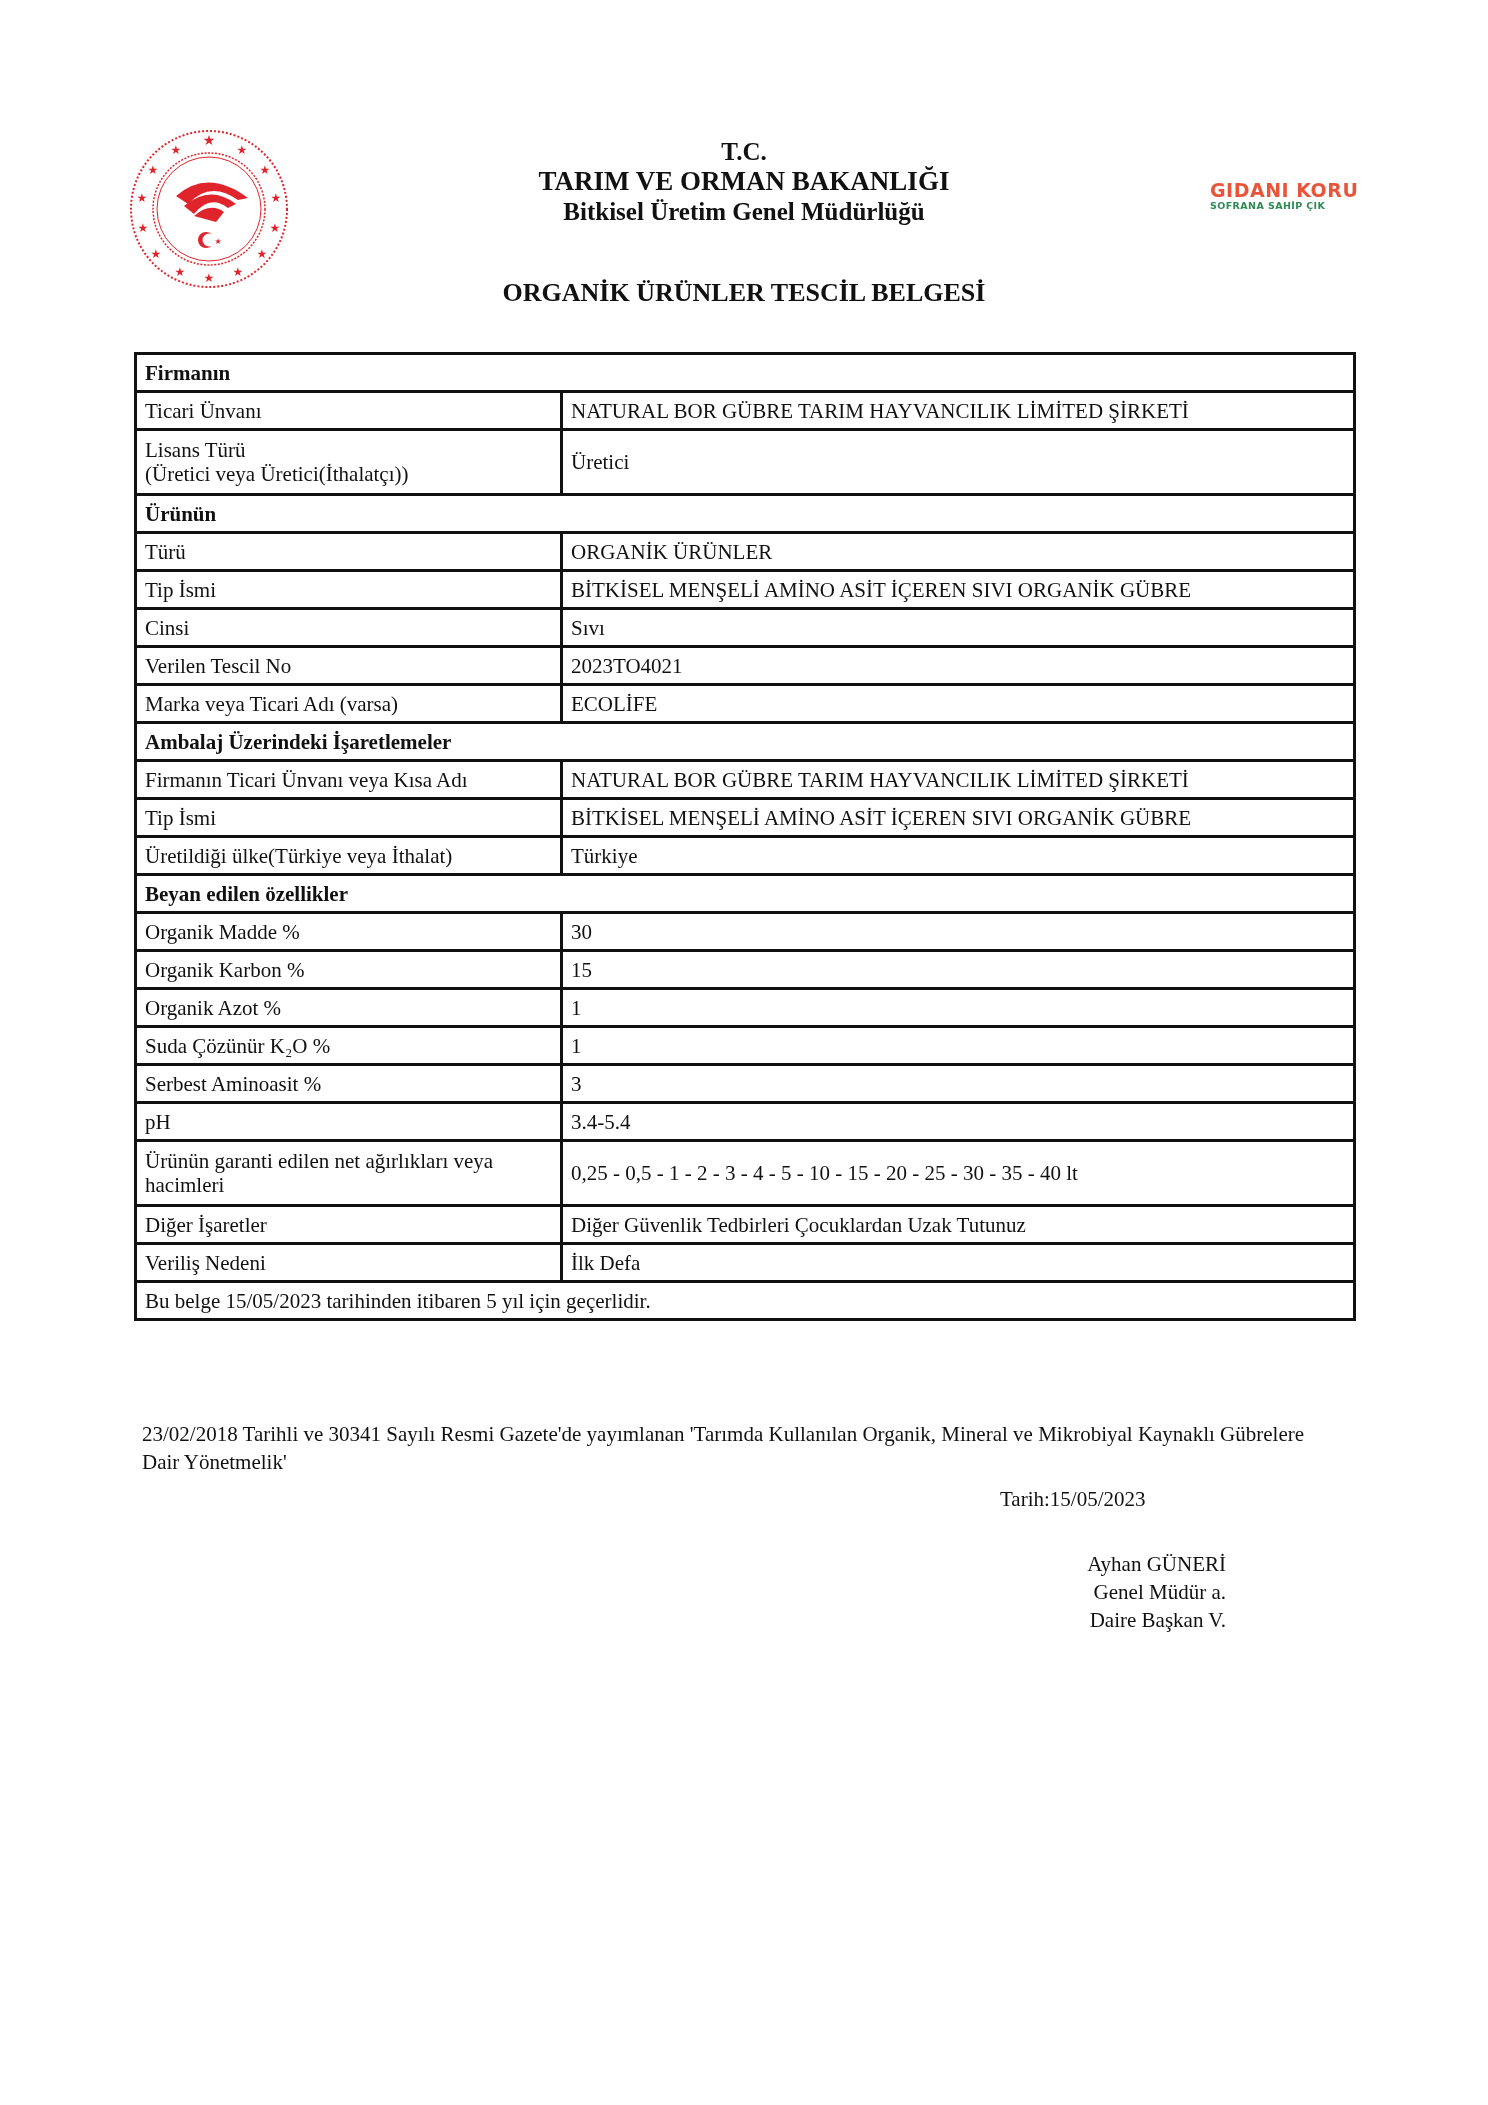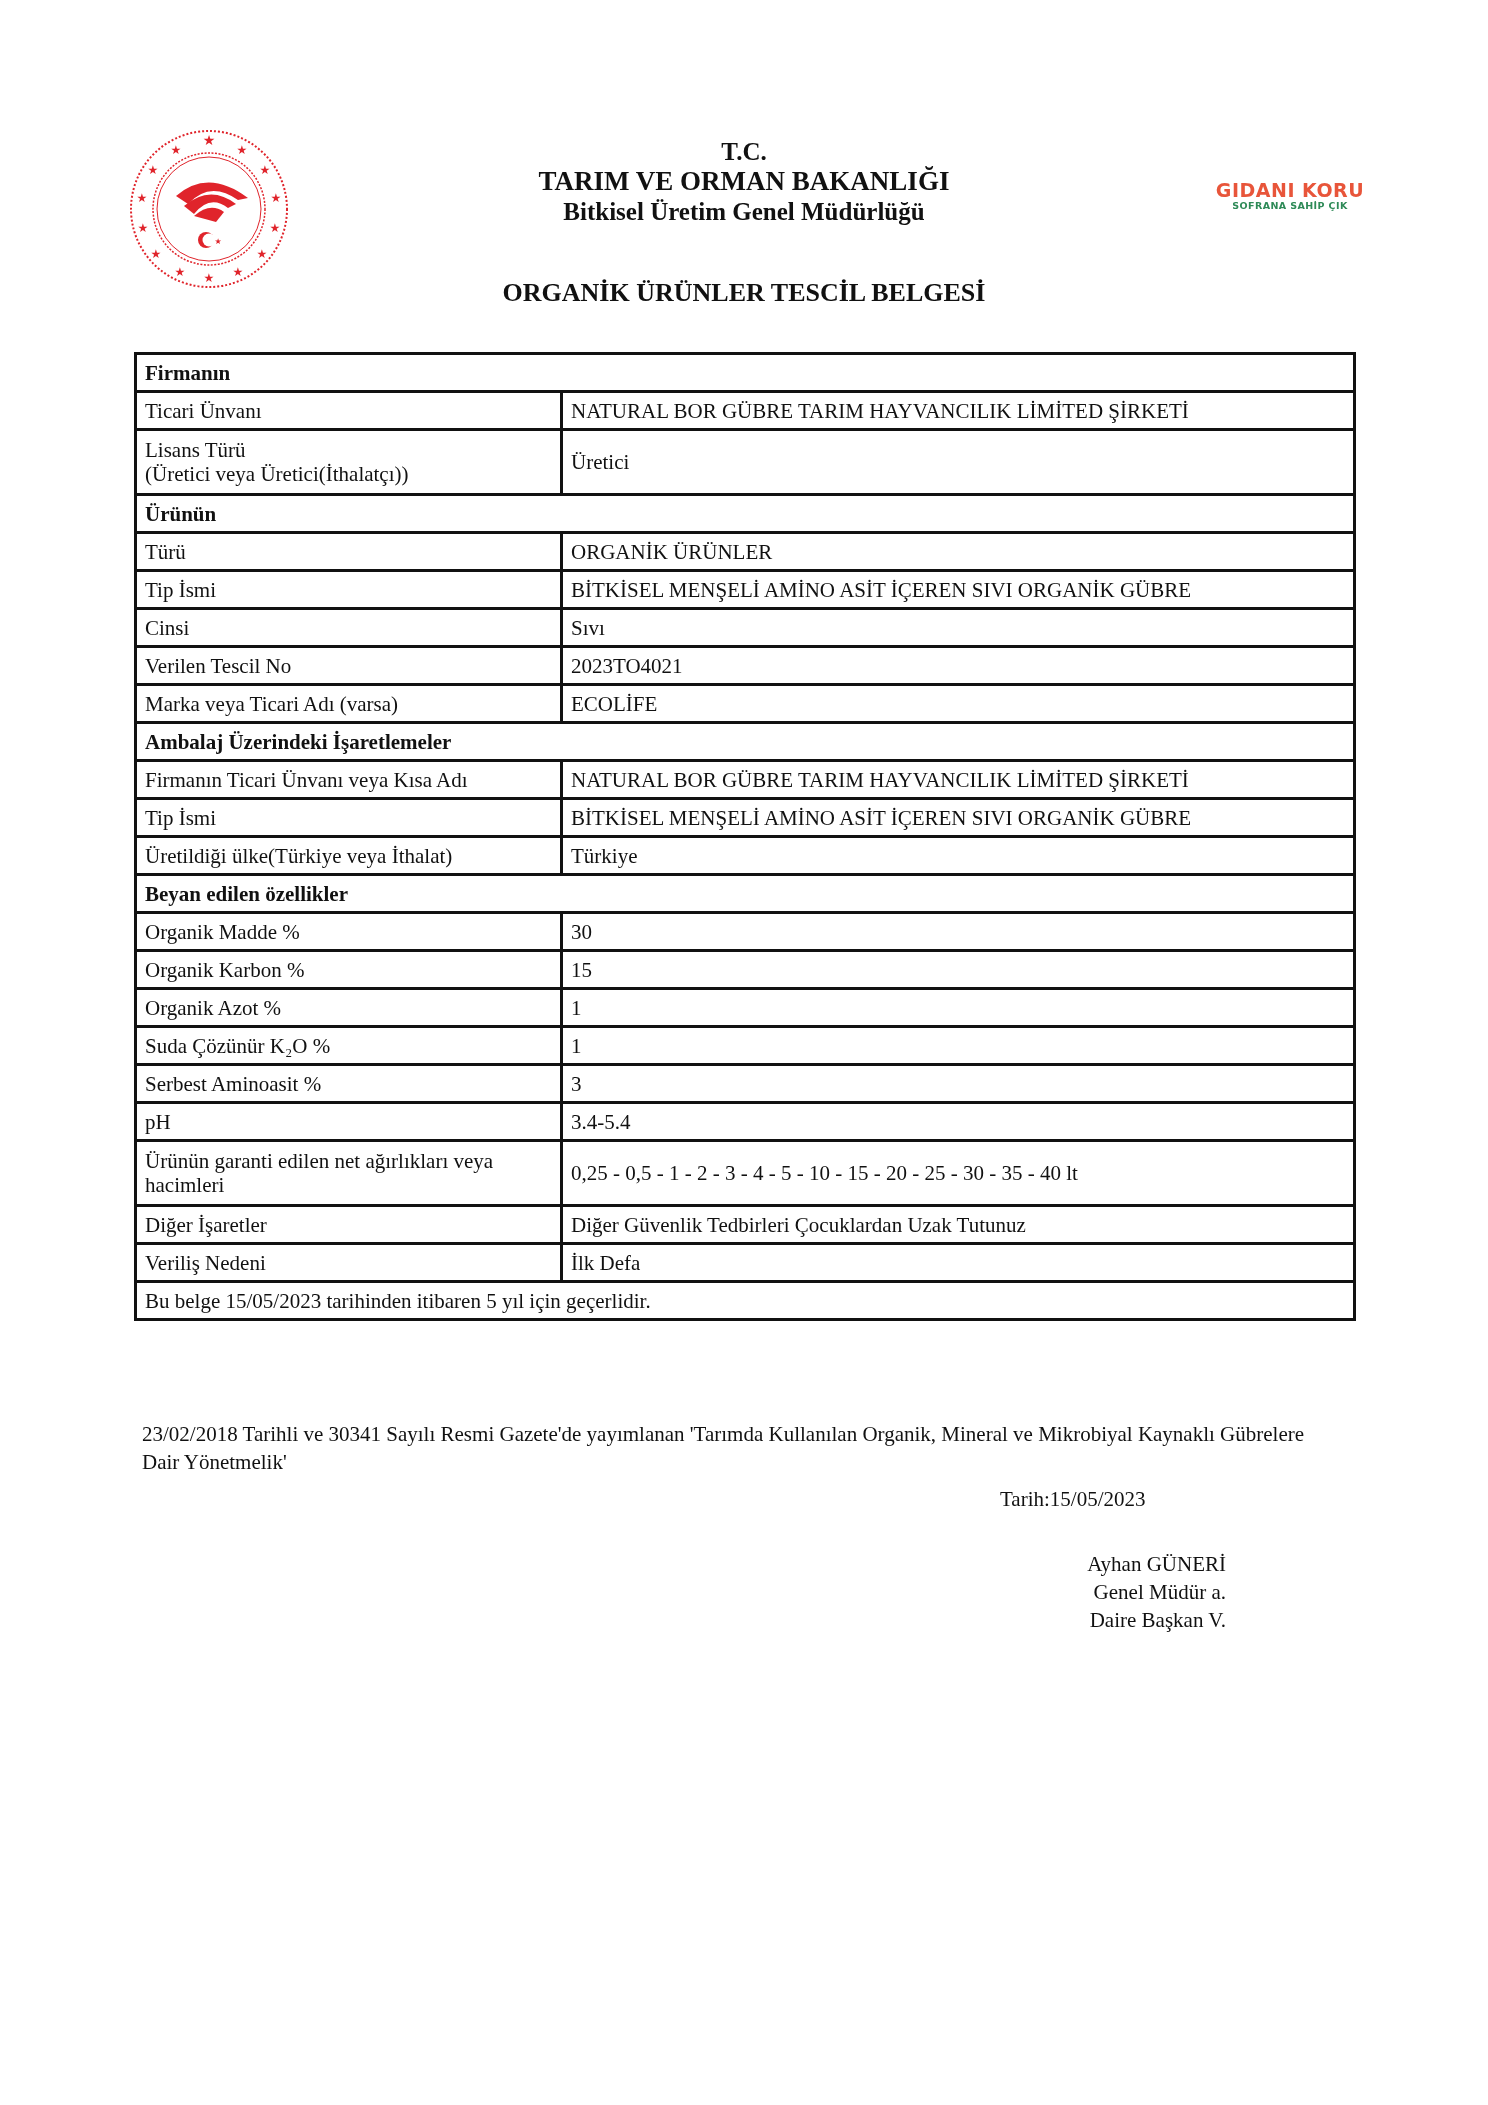--- a/index.html
+++ b/index.html
@@ -1,21 +1,21 @@
 <!DOCTYPE html>
 <html><head>
 <meta charset="utf-8">
 <style>
   html, body { margin: 0; padding: 0; background: #ffffff; }
   body {
     width: 1488px; height: 2105px; position: relative; overflow: hidden;
     font-family: "Liberation Serif", "DejaVu Serif", serif; color: #111111;
   }
   .seal { position: absolute; left: 128px; top: 128px; width: 162px; height: 162px; }
-  .brand-logo { position: absolute; left: 1210px; top: 180px; width: 160px; text-align: center; }
+  .brand-logo { position: absolute; left: 1210px; top: 180px; width: 160px; }
   .brand-logo .top {
     font-family: "DejaVu Sans", sans-serif; font-weight: bold; font-size: 19px;
     color: #e8553a; letter-spacing: 0.5px; line-height: 20px;
   }
   .brand-logo .bottom {
     font-family: "DejaVu Sans", sans-serif; font-weight: bold; font-size: 9.5px;
     color: #2e8a57; letter-spacing: 0.4px; line-height: 12px;
   }
   .header { position: absolute; left: 0; width: 1488px; text-align: center; font-weight: bold; }
   .h-tc { top: 138px; font-size: 25px; }

